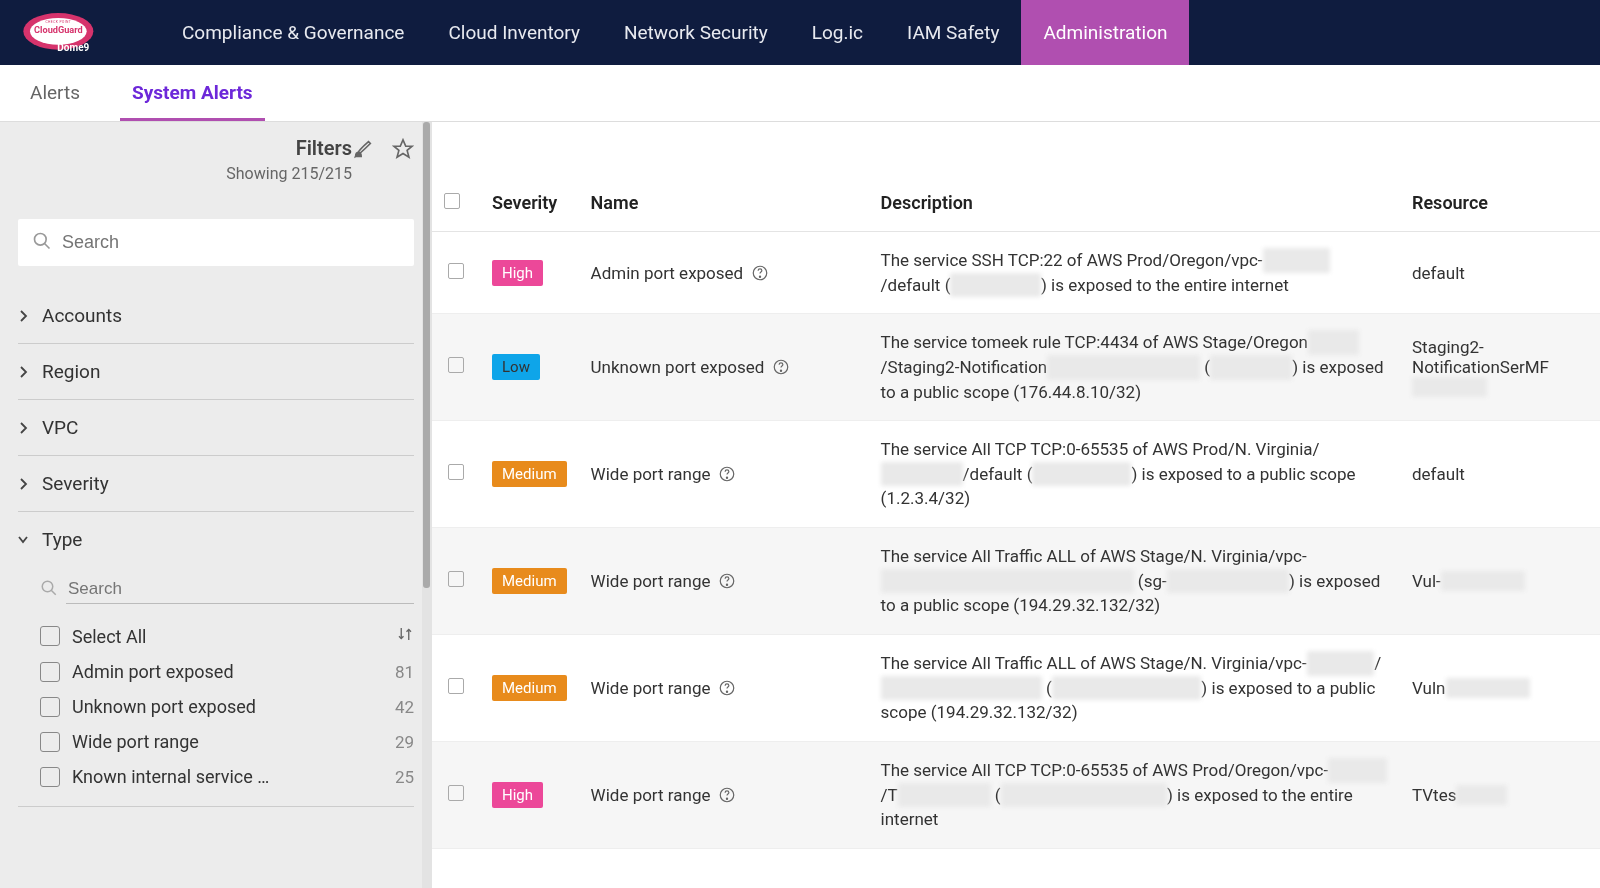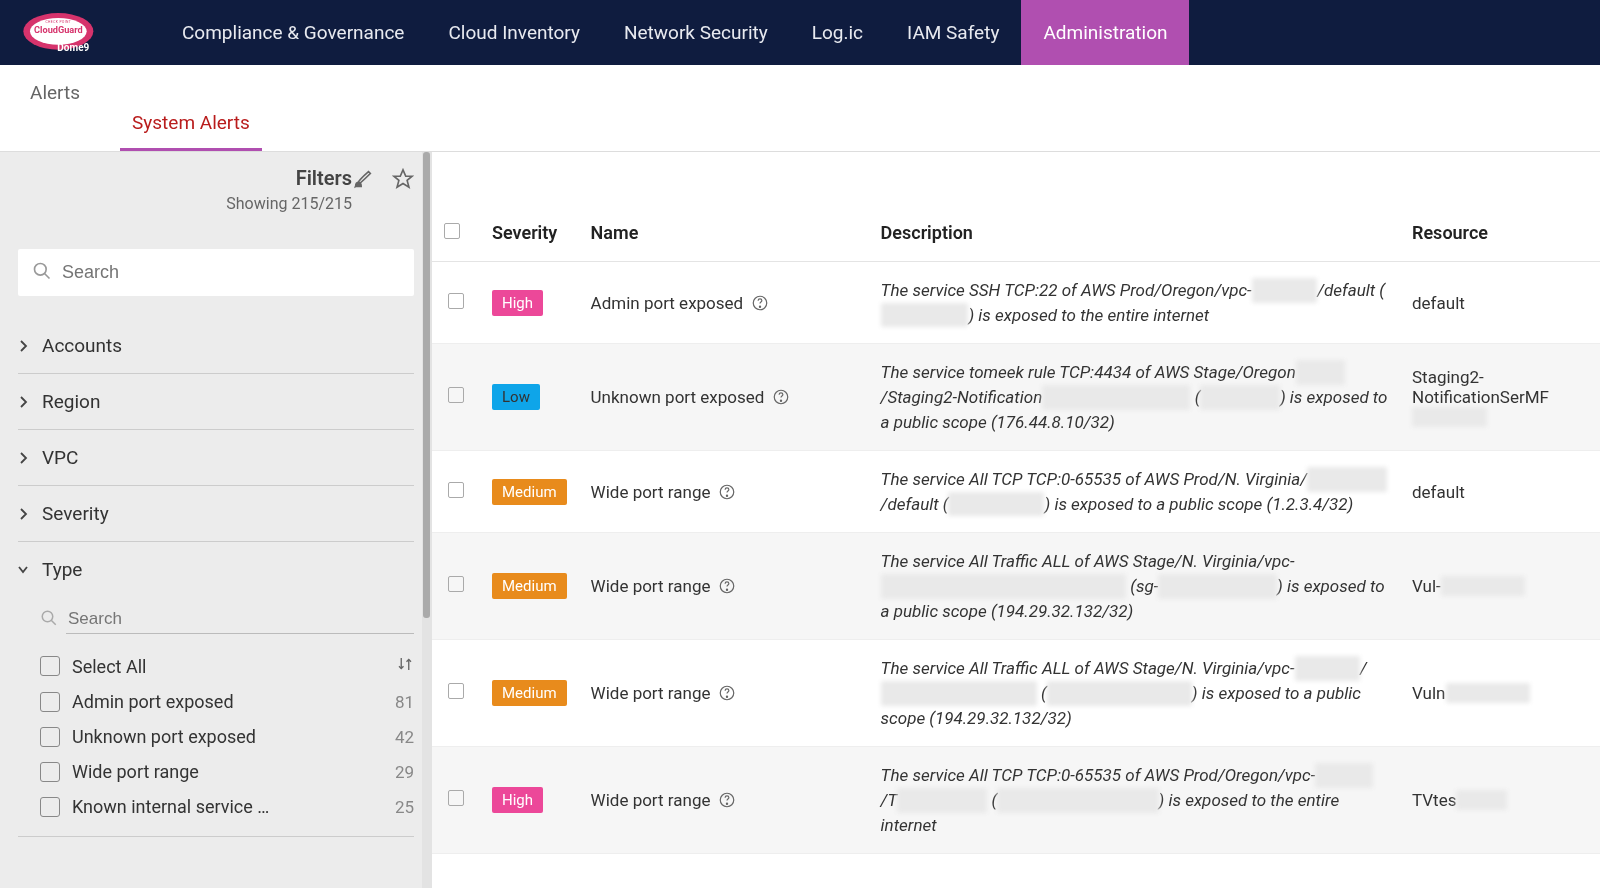--- a/index.html
+++ b/index.html
@@ -9,21 +9,21 @@
 .topnav { background: #0f1c3f; display: flex; align-items: center; height: 65px; color: #fff; gap: 40px; }
 .logo { width: 120px; display: flex; align-items: center; justify-content: center; }
 .logo svg { width: 90px; height: 50px; }
 .nav-items { display: flex; align-items: stretch; height: 100%; }
 .nav-item { display: flex; align-items: center; padding: 0 22px; font-size: 19px; color: #e8eaf0; cursor: pointer; white-space: nowrap; }
 .nav-item.active { background: #b04fb0; color: #fff; }
 
 
 .subtabs { display: flex; border-bottom: 1px solid #ddd; padding-left: 18px; background: #fff; }
 .subtab { padding: 16px 12px 14px; font-size: 19px; color: #666; cursor: pointer; border-bottom: 3px solid transparent; margin-right: 28px; text-align: center; }
-.subtab.active { color: #b91c1c; border-bottom-color: #b04fb0; font-weight: 400; margin-top: 30px; }
+.subtab.active { color: #6d28d9; border-bottom-color: #b04fb0; font-weight: 700; }
 
 
 .content { display: flex; height: calc(100vh - 112px); }
 
 
 .sidebar { width: 432px; background: #ececec; position: relative; display: flex; flex-direction: column; }
 .sidebar-top { padding: 14px 18px 10px; display: flex; align-items: flex-start; }
 .sidebar-top-left { flex: 1; text-align: right; }
 .filters-title { font-size: 20px; color: #444; font-weight: 600; }
 .filters-count { font-size: 16px; color: #666; margin-top: 4px; }
@@ -72,21 +72,21 @@
 
 .sev-badge { display: inline-block; padding: 4px 10px; border-radius: 2px; color: #fff; font-size: 15px; }
 .sev-High { background: #ec4899; }
 .sev-Medium { background: #e88b1c; }
 .sev-Low { background: #0ea5e9; color: #333; }
 
 .name-cell { display: flex; align-items: center; gap: 8px; }
 .help-icon { display: inline-flex; }
 .help-icon svg { width: 18px; height: 18px; }
 
-.desc-cell { line-height: 1.45; color: #333; font-style: italic; }
+.desc-cell { line-height: 1.45; color: #333; }
 .redacted { display: inline-block; background: #e9e9e9; color: transparent; border-radius: 2px; filter: blur(2px); user-select: none; }
 </style>
 </head>
 <body>
 
 <div class="topnav">
   <div class="logo">
     <svg viewBox="0 0 100 60">
       <ellipse cx="48" cy="28" rx="42" ry="22" fill="#d6336c"></ellipse>
       <ellipse cx="48" cy="28" rx="34" ry="16" fill="#fff"></ellipse>

